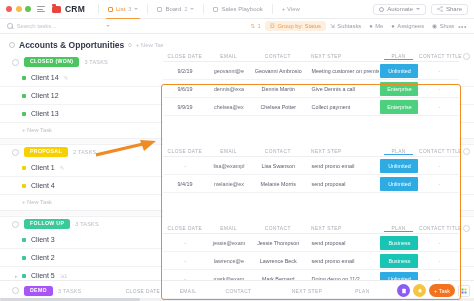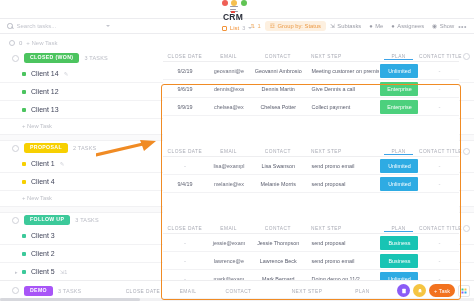--- a/index.html
+++ b/index.html
@@ -13,21 +13,20 @@
   }
   #app { position: relative; width: 474px; height: 301px; background:#fff; }
 
   
   .topbar {
     height: 19px; width: 100%;
     display: flex; align-items: center;
     border-bottom: 1px solid #ececef;
     padding: 0 6px;
     background: #fff;
-    flex-direction: column;
   }
   .lights { display:flex; align-items:center; gap:3.5px; margin-right:6px; }
   .light { width:6px; height:6px; border-radius:50%; }
   .l-red{background:#ef5f56;} .l-yellow{background:#f5bf4f;} .l-green{background:#61c454;}
   .hamburger { display:flex; flex-direction:column; gap:1.5px; margin-right:7px; cursor:pointer; }
   .hamburger i { display:block; height:1px; background:#9a9aa6; border-radius:1px; }
   .hamburger i:nth-child(1){width:8px;}
   .hamburger i:nth-child(2){width:6px;}
   .hamburger i:nth-child(3){width:8px;}
   .folder-ico {
@@ -313,20 +312,21 @@
       <span>◉</span>
       <span>Show</span>
     </div>
     <div class="dots3">•••</div>
   </div>
 
   <div class="body">
 
     <div class="page-title-row">
       <span class="pt-circle"></span>
+      <span class="page-title">Accounts &amp; Opportunities</span>
       <span class="pt-count">0</span>
       <span class="pt-addtask">+ New Task</span>
     </div>
 
     <div class="group">
       <div class="group-head">
         <span class="gh-toggle"></span>
         <span class="status-badge sb-won">CLOSED (WON)</span>
         <span class="g-count">3 TASKS</span>
       </div>

